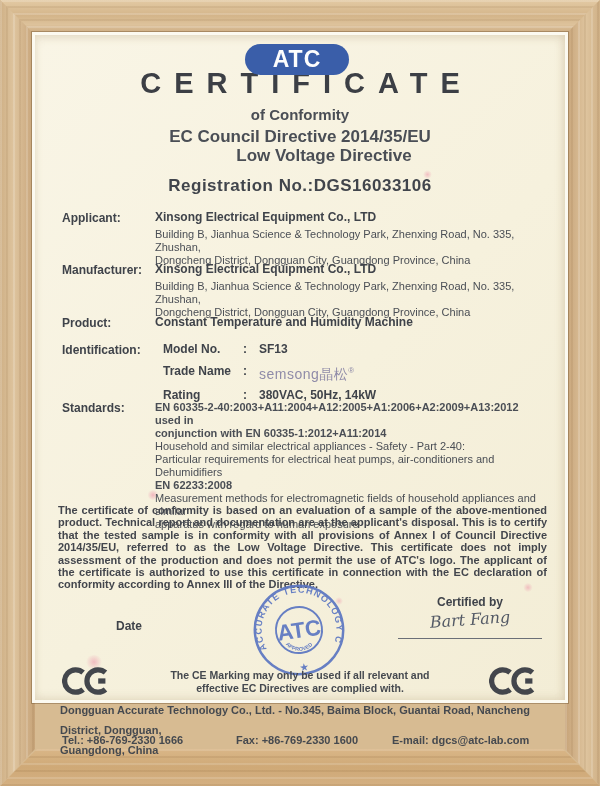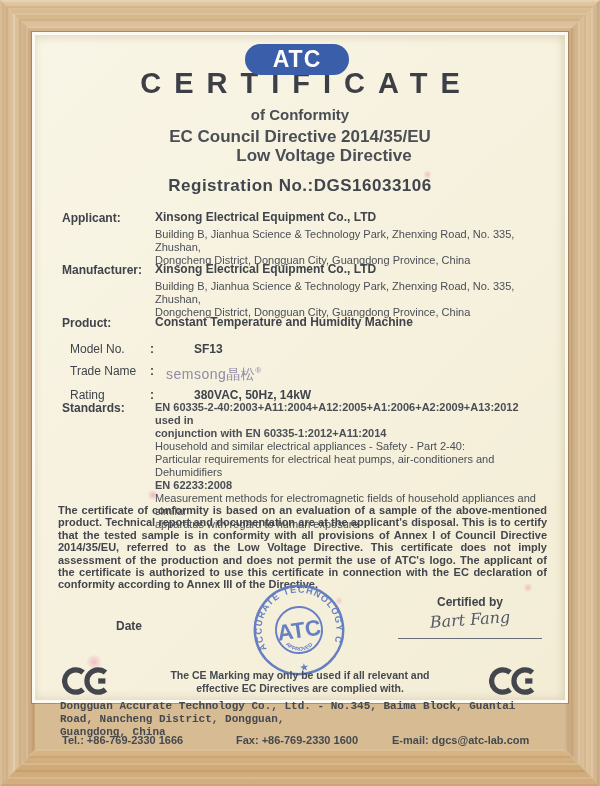--- a/index.html
+++ b/index.html
@@ -61,23 +61,23 @@
   .dir2    { top:111px; font-size:17px;padding-left:48px; }
   .regno   { top:141px; font-size:17px; letter-spacing:.5px; color:#41454c; }
 
   
   .frow { position:absolute; left:27px; width:483px; display:flex; }
   .flabel { width:93px; flex:none; font-weight:bold; font-size:12px; color:#3f434a; }
   .fbody  { flex:1; font-size:11px; color:#4a4e55; line-height:13px; }
   .fname  { font-weight:bold; font-size:12px; color:#3f434a; margin-bottom:4px; }
   .bold   { font-weight:bold; color:#3f434a; }
   .idgrid { display:grid; grid-template-columns:88px 16px auto; row-gap:9px; font-size:12px; }
-  .idname { font-weight:normal; color:#3f434a;padding-left:8px; }
+  .idname { font-weight:bold; color:#3f434a;padding-left:8px; }
   .idsep  { font-weight:bold; color:#3f434a; }
-  .idval  { font-weight:bold; color:#3f434a;margin-left:28px; }
+  .idval  { font-weight:bold; color:#3f434a; }
   .tradename { color:#8f8ba8; font-weight:normal; font-size:14px; letter-spacing:.5px; line-height:11px; }
   .tradename sup { font-size:8px; }
   .std-line { font-size:11px; line-height:13px; color:#4a4e55; }
 
   
   .para {
     position:absolute; left:23px; top:469px; width:489px;
     font-size:11px; font-weight:bold; color:#43464d;
     line-height:12.4px; text-align:justify;
   }
@@ -95,21 +95,21 @@
                font-weight:bold; font-size:12px; color:#3f434a; }
   .seal { position:absolute; left:216px; top:547px; width:96px; height:96px; transform:rotate(-8deg); opacity:.92; }
 
   
   .ce { position:absolute; width:50px; height:34px; }
   .ce-left  { left:27px;  top:629px; }
   .ce-right { left:454px; top:629px; }
   .ce-note  { position:absolute; left:90px; right:90px; top:634px; text-align:center;
               font-weight:bold; font-size:10.5px; line-height:12.5px; color:#45494f; }
   .addr { position:absolute; left:25px; top:665px; width:482px;
-          font-weight:bold; font-size:11px; line-height:13px; color:#45494f;font-family:Liberation Mono, monospace; }
+          font-weight:bold; font-size:11px; line-height:20px; color:#45494f; }
   .contacts { position:absolute; left:27px; top:699px; width:480px; display:flex;
               font-weight:bold; font-size:11px; color:#45494f; }
   .contacts .tel { width:174px; flex:none; }
   .contacts .fax { width:156px; flex:none; }
 </style>
 </head>
 <body>
 
 <div class="scene">
 
@@ -152,20 +152,21 @@
         <div>Dongcheng District, Dongguan City, Guangdong Province, China</div>
       </div>
     </div>
 
     <div class="frow" style="top:281px;">
       <div class="flabel">Product:</div>
       <div class="fbody bold" style="font-size:12px;">Constant Temperature and Humidity Machine</div>
     </div>
 
     <div class="frow" style="top:308px;">
+      <div class="flabel">Identification:</div>
       <div class="fbody idgrid">
         <div class="idname">Model No.</div>
         <div class="idsep">:</div>
         <div class="idval">SF13</div>
 
         <div class="idname">Trade Name</div>
         <div class="idsep">:</div>
         <div class="tradename"><span>semsong晶松</span><sup>®</sup></div>
 
         <div class="idname">Rating</div>

